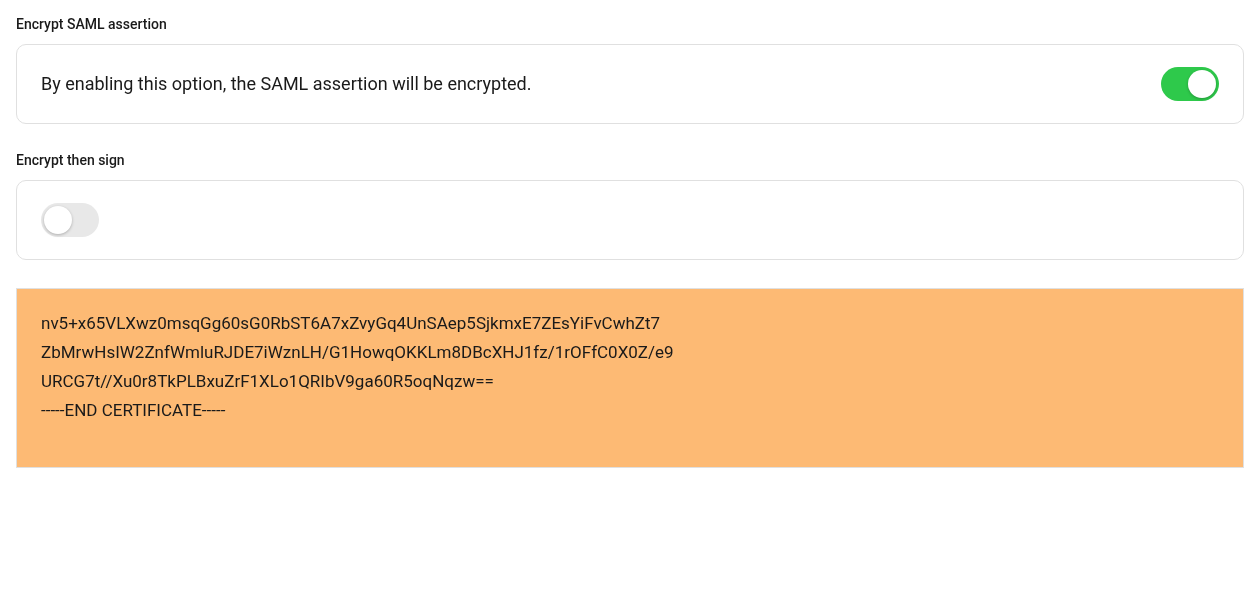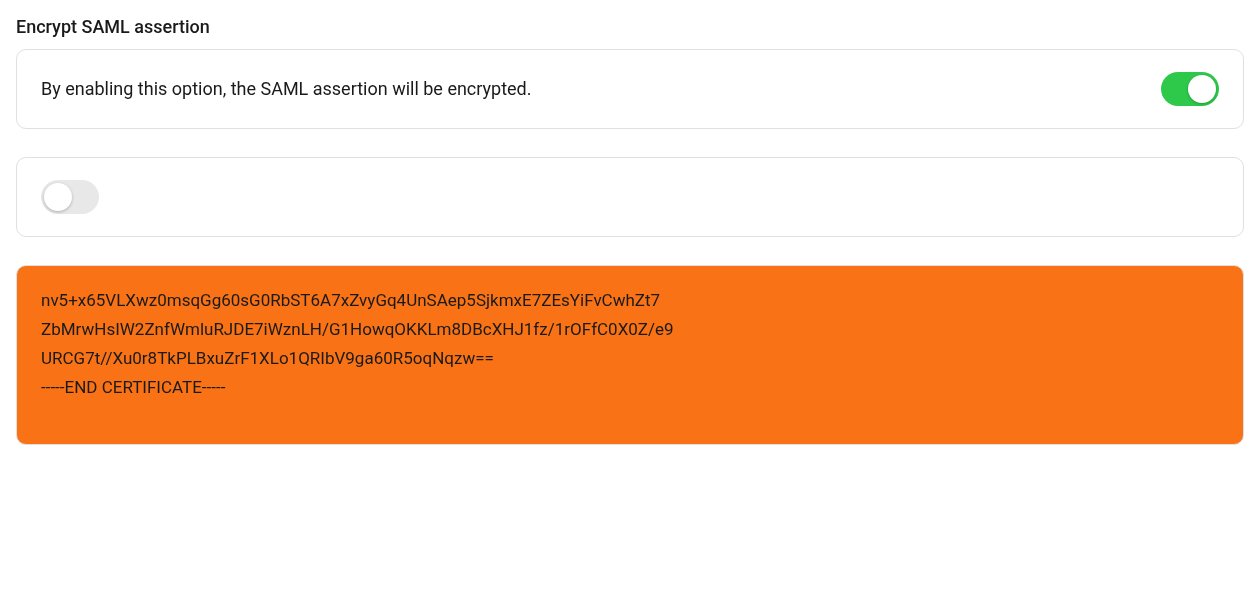--- a/index.html
+++ b/index.html
@@ -11,21 +11,21 @@
       font-family: -apple-system, BlinkMacSystemFont, "Segoe UI", Roboto, Helvetica, Arial, sans-serif;
       background: #ffffff;
       padding: 16px;
       color: #1a1a1a;
       width: 1260px;
     }
     .section {
       margin-bottom: 28px;
     }
     .section-title {
-      font-size: 18px;
+      font-size: 14px;
       font-weight: 500;
       color: #1a1a1a;
       margin-bottom: 12px;
       display: flex;
       align-items: center;
       gap: 8px;
     }
     .card {
       border: 1px solid #e0e0e0;
       border-radius: 10px;
@@ -80,30 +80,30 @@
       width: 18px;
       height: 18px;
       color: #8a8a8a;
     }
     .textarea-wrap {
       position: relative;
     }
     .cert-textarea {
       width: 100%;
       border: 1px solid #e0e0e0;
-      border-radius: 10px;
+      border-radius: 0;
       padding: 20px 24px;
       font-size: 17px;
       font-family: -apple-system, BlinkMacSystemFont, "Segoe UI", Roboto, Helvetica, Arial, sans-serif;
       line-height: 1.7;
       color: #1a1a1a;
       resize: none;
       height: 180px;
       overflow-y: auto;
-      background: #f97316;
+      background: #fdba74;
       outline: none;
       white-space: pre-wrap;
       word-break: break-all;
     }
     .cert-textarea::-webkit-scrollbar {
       width: 10px;
     }
     .cert-textarea::-webkit-scrollbar-track {
       background: transparent;
       margin: 10px 0;
@@ -120,20 +120,21 @@
   <div class="section-title">Encrypt SAML assertion</div>
   <div class="card">
     <div class="card-text">By enabling this option, the SAML assertion will be encrypted.</div>
     <div id="toggle1" class="toggle on">
       <div class="toggle-knob"></div>
     </div>
   </div>
 </div>
 
 <div class="section">
+  <div class="section-title">Encrypt then sign</div>
   <div class="card">
     <div id="toggle2" class="toggle off">
       <div class="toggle-knob"></div>
     </div>
   </div>
 </div>
 
 <div class="section">
   <div class="textarea-wrap">
     <textarea id="certArea" class="cert-textarea" spellcheck="false" style="">nv5+x65VLXwz0msqGg60sG0RbST6A7xZvyGq4UnSAep5SjkmxE7ZEsYiFvCwhZt7

